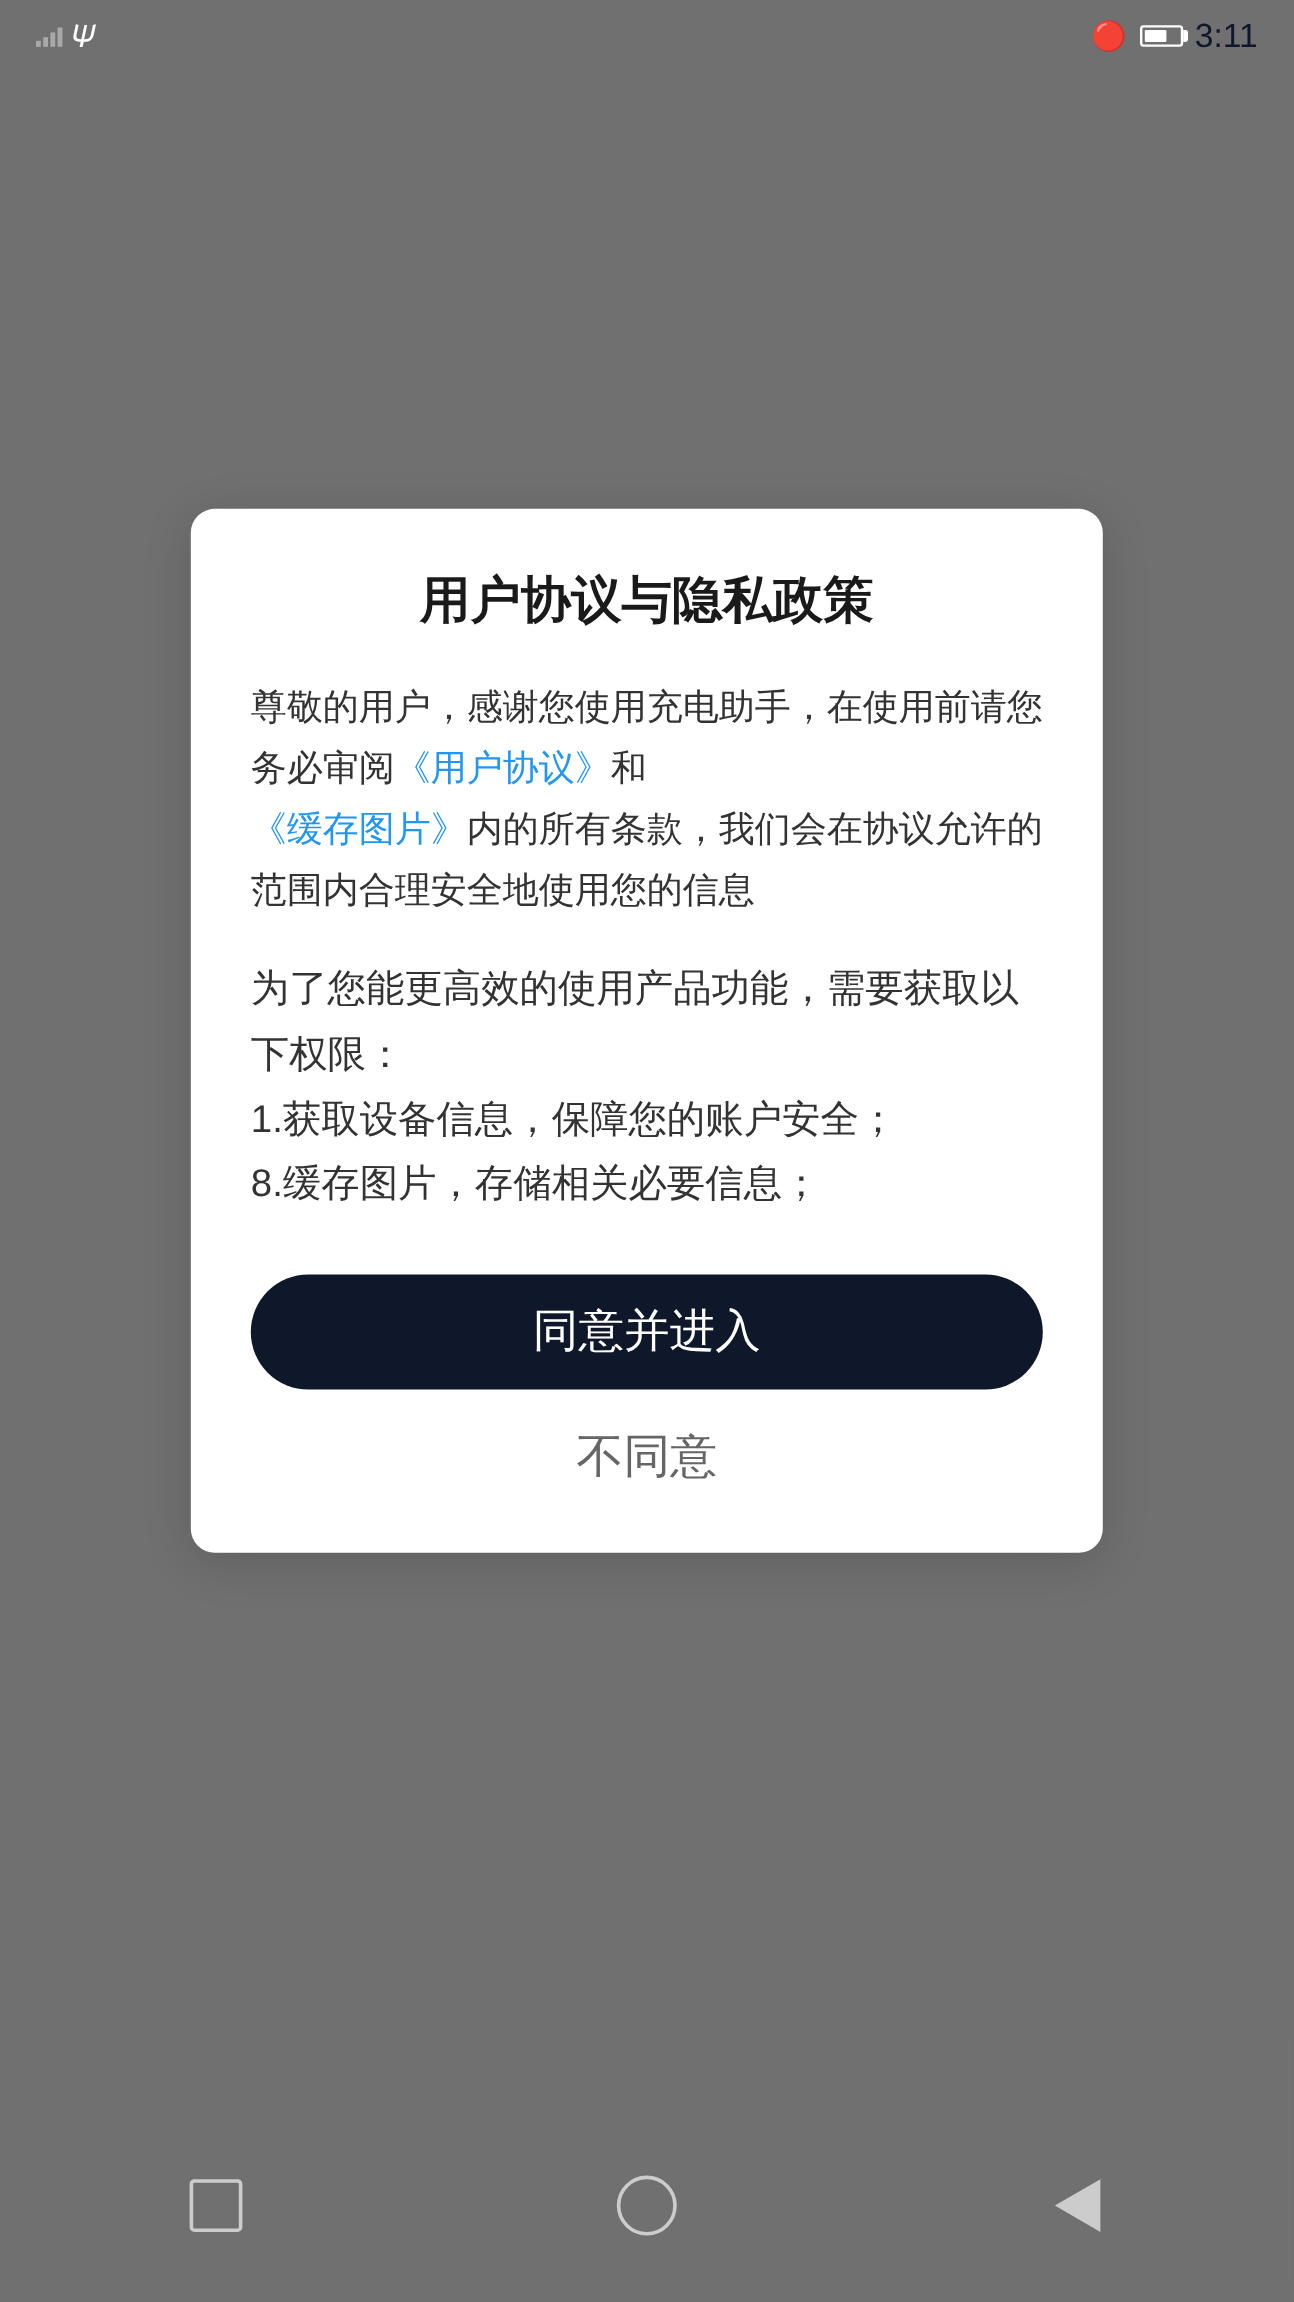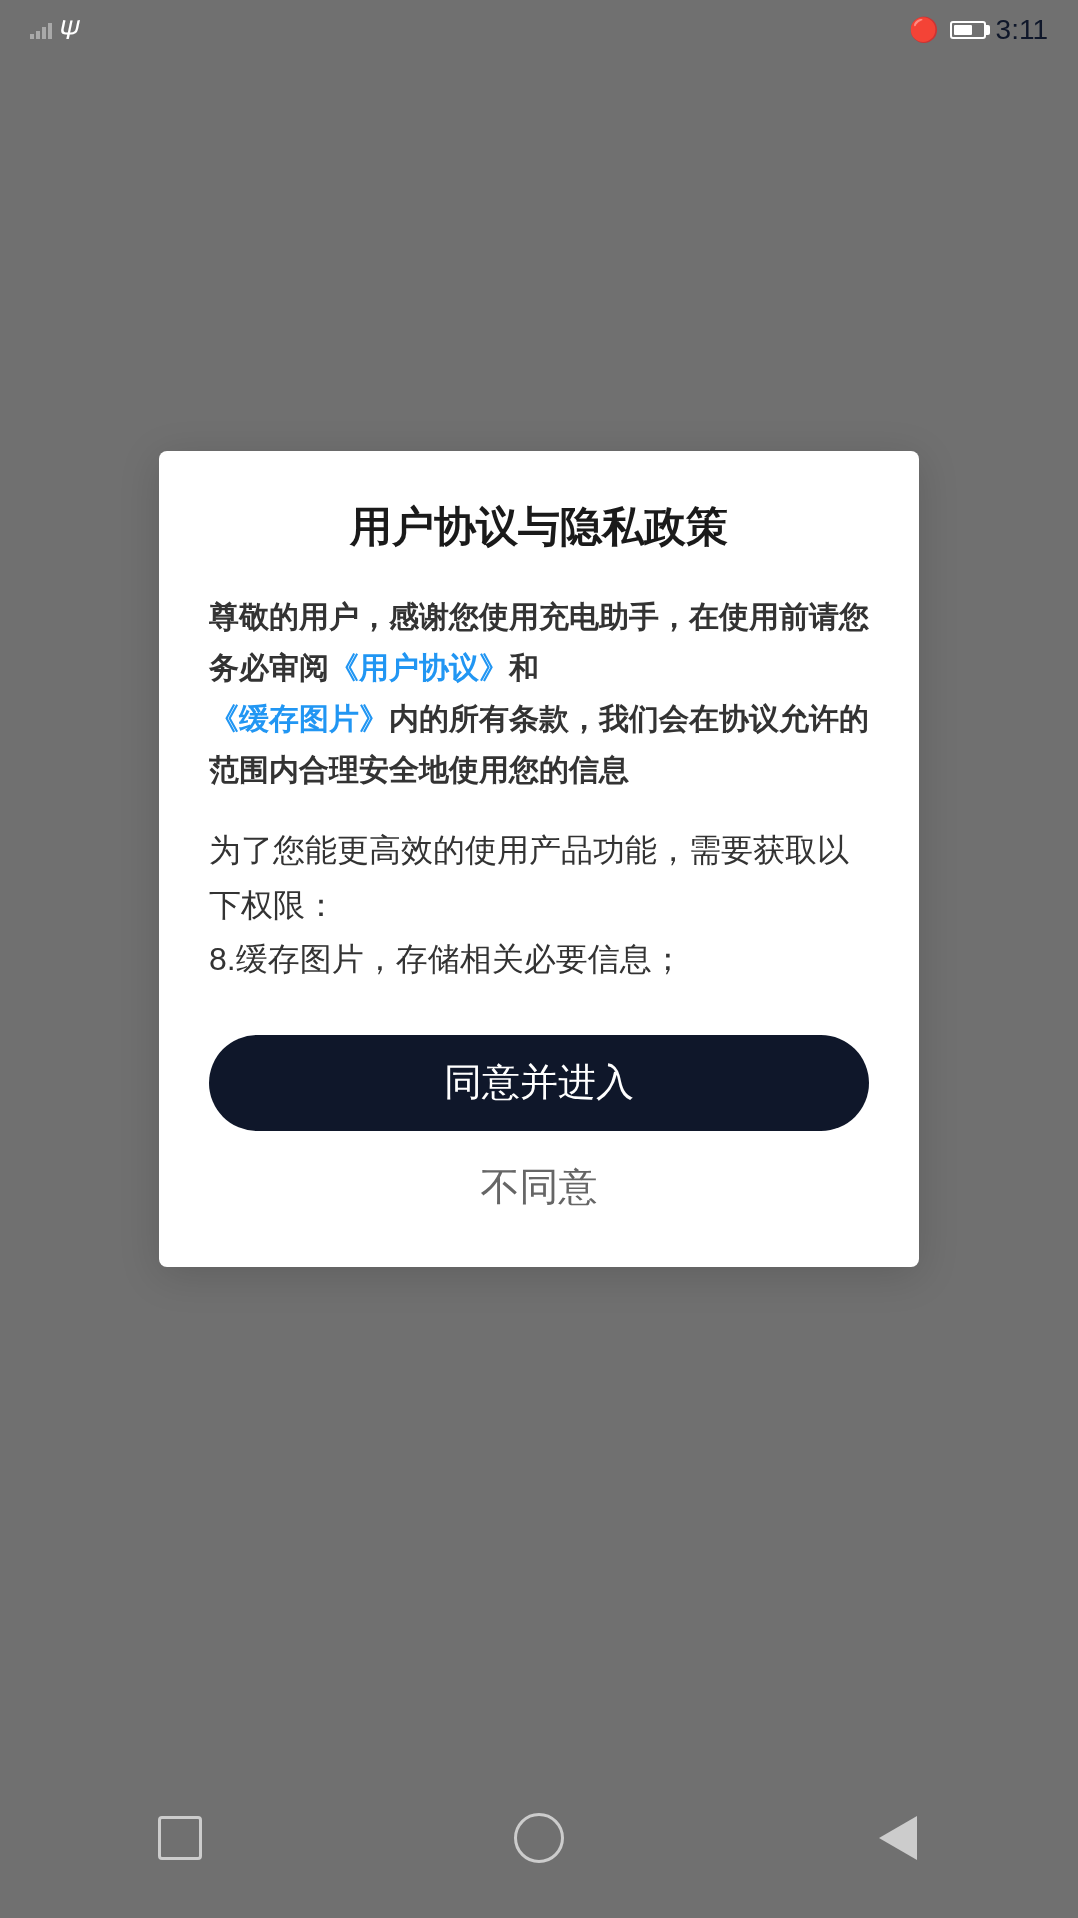--- a/index.html
+++ b/index.html
@@ -59,40 +59,39 @@
       bottom: 0;
       display: flex;
       align-items: center;
       justify-content: center;
       padding-bottom: 200px;
     }
 
     
     .dialog {
       background: #ffffff;
-      border-radius: 8px;
+      border-radius: 20px;
       width: 760px;
       padding: 48px 50px 44px;
       box-shadow: 0 8px 40px rgba(0,0,0,0.15);
     }
 
     .dialog-title {
       font-size: 42px;
       font-weight: bold;
       color: #1a1a1a;
       text-align: center;
       margin-bottom: 36px;
     }
 
     .dialog-body {
       font-size: 30px;
       color: #333333;
       line-height: 1.7;
       margin-bottom: 28px;
-      font-weight: bold;
     }
 
     .dialog-body .link {
       color: #2196F3;
     }
 
     .dialog-body-section {
       font-size: 32px;
       color: #333333;
       line-height: 1.7;
@@ -273,20 +272,21 @@
   <div class="dialog">
 
     <div class="dialog-title">用户协议与隐私政策</div>
 
     <div class="dialog-body">
       <span>尊敬的用户，感谢您使用充电助手，在使用前请您务必审阅</span><span class="link">《用户协议》</span><span>和</span><br><span class="link">《缓存图片》</span><span>内的所有条款，我们会在协议允许的范围内合理安全地使用您的信息</span>
     </div>
 
     <div class="dialog-body-section">
       <div>为了您能更高效的使用产品功能，需要获取以下权限：</div>
+      <div>1.获取设备信息，保障您的账户安全；</div>
       <div>8.缓存图片，存储相关必要信息；</div>
     </div>
 
     <button class="agree-button">同意并进入</button>
 
     <button class="disagree-button">不同意</button>
 
   </div>
 </div>
 

